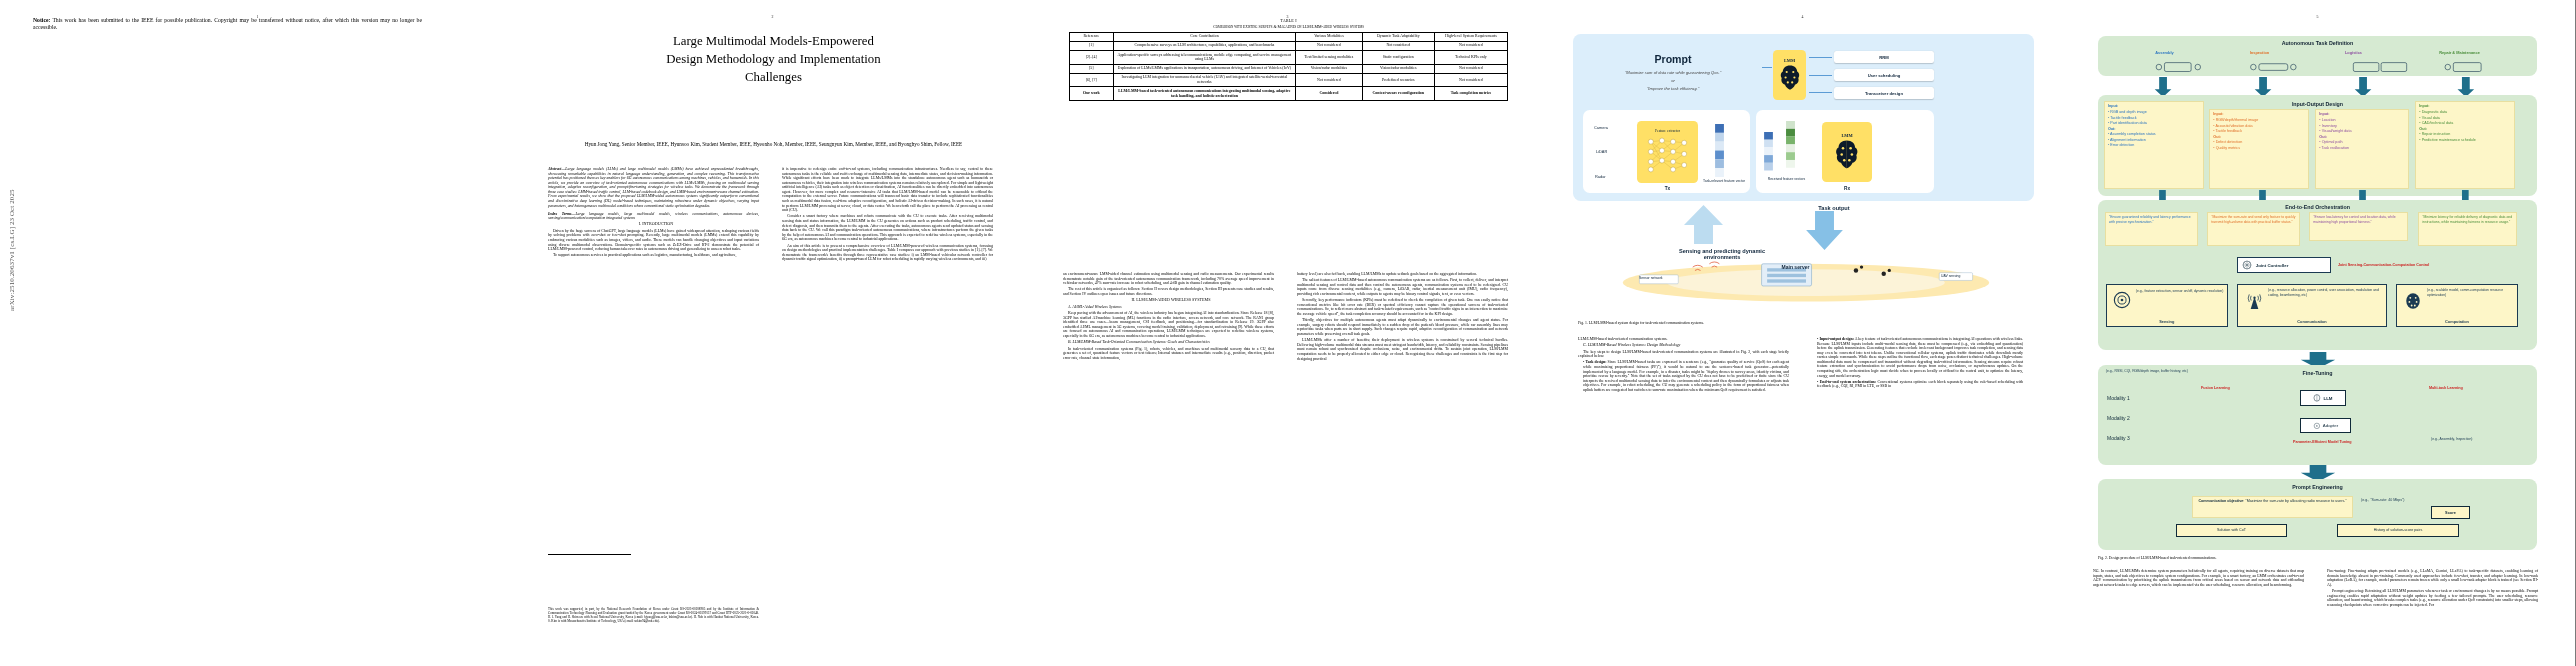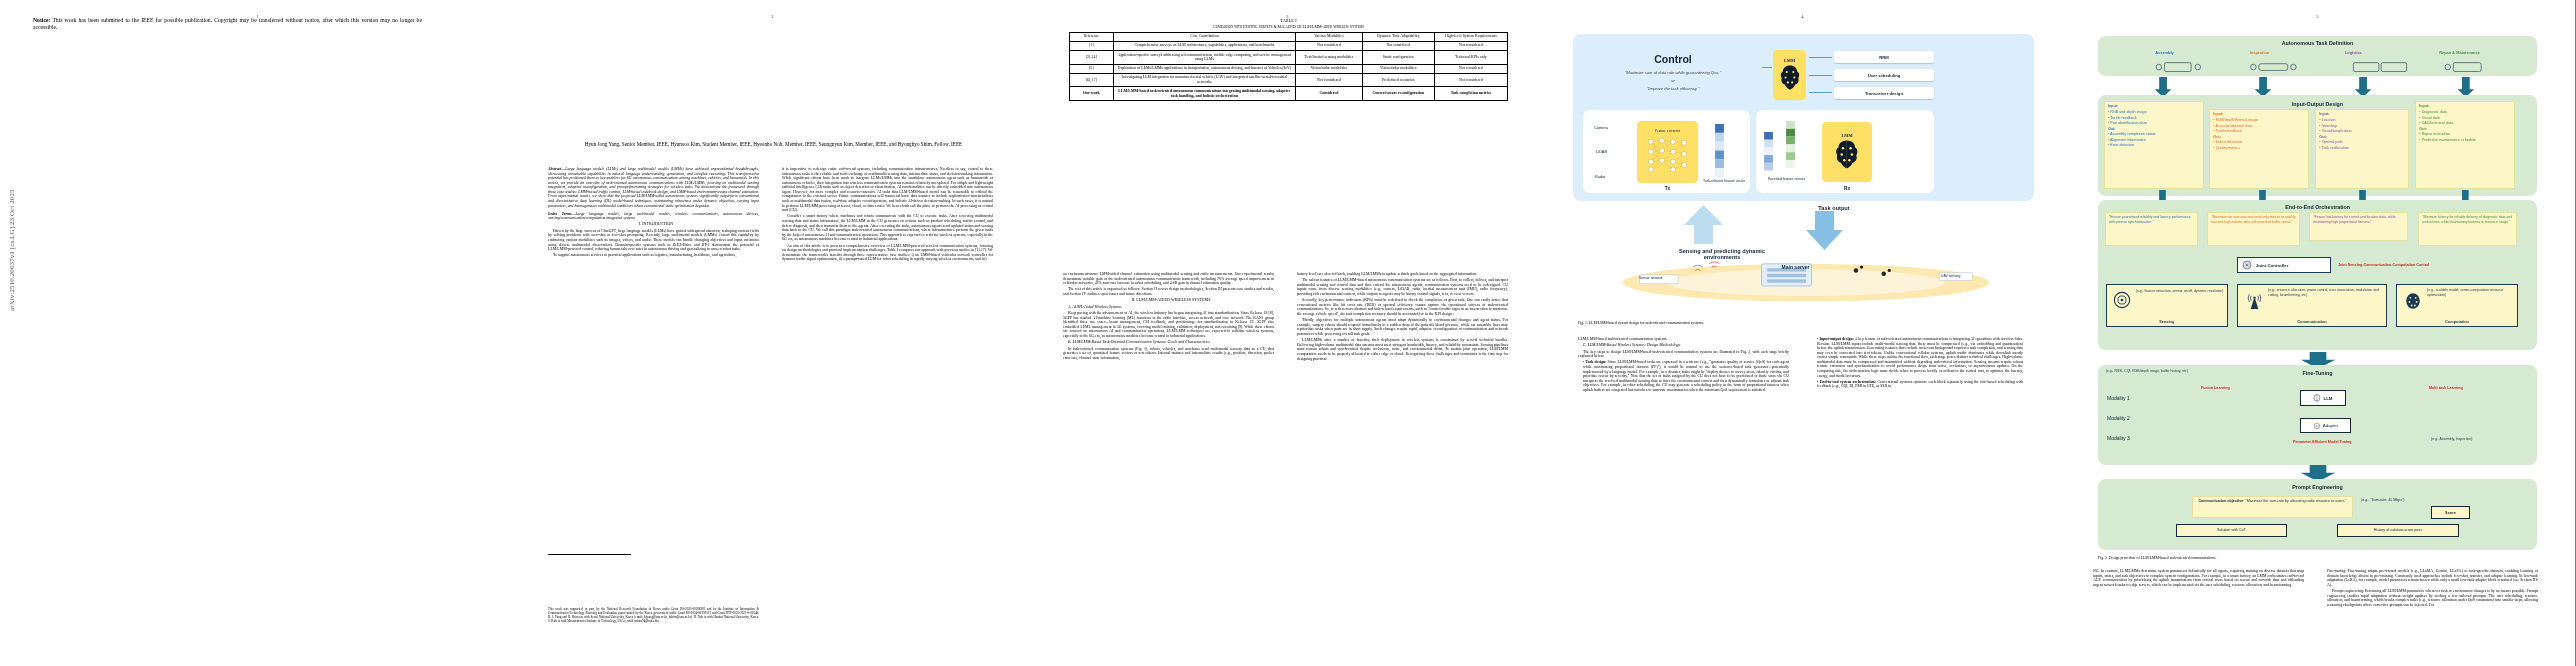--- a/index.html
+++ b/index.html
@@ -162,20 +162,23 @@
 
     <div class="notice">
       <b>Notice:</b><span> This work has been submitted to the IEEE for possible publication. Copyright may be transferred without notice, after which this version may no longer be accessible.</span>
     </div>
   </div>
 
   <div class="page p2">
     <div class="pagenum">2</div>
 
     <div class="title">
+      <div>Large Multimodal Models-Empowered</div>
+      <div>Design Methodology and Implementation</div>
+      <div>Challenges</div>
     </div>
 
     <div class="authors">Hyun Jong Yang, Senior Member, IEEE, Hyunsoo Kim, Student Member, IEEE, Hyeonho Noh, Member, IEEE, Seungnyun Kim, Member, IEEE, and Byonghyo Shim, Fellow, IEEE</div>
 
     <div class="col" style="top:167px; left:33px; width:211px; height:461px;">
       <p class="noind">
         <span class="abs">Abstract</span><span class="abs">—</span><span class="ital">Large language models (LLMs) and large multimodal models (LMMs) have achieved unprecedented breakthroughs, showcasing remarkable capabilities in natural language understanding, generation, and complex reasoning. This transformative potential has positioned them as key enablers for 6G autonomous communications among machines, vehicles, and humanoids. In this article, we provide an overview of task-oriented autonomous communications with LLMs/LMMs, focusing on multimodal sensing integration, adaptive reconfiguration, and prompt/fine-tuning strategies for wireless tasks. We demonstrate the framework through three case studies: LMM-based traffic control, LLM-based codebook design, and LMM-based environment-aware channel estimation. From experimental results, we show that the proposed LLM/LMM-aided autonomous systems significantly outperform conventional and discriminative deep learning (DL) model-based techniques, maintaining robustness under dynamic objectives, varying input parameters, and heterogeneous multimodal conditions where conventional static optimization degrades.</span>
       </p>
       <p class="noind" style="margin-top:3.3px;">
         <span class="abs">Index Terms</span><span class="abs">—</span><span class="ital">Large language models, large multimodal models, wireless communications, autonomous devices, sensing/communication/computation integrated systems</span>
@@ -269,21 +272,21 @@
   </div>
 
   <div class="page p4">
     <div class="pagenum">4</div>
 
     <div class="figbox" style="top:28px; left:28px; width:467px; height:278px;">
       <div class="f1">
 
         <div class="blue-panel" style="left:0; top:5.6px; width:461px; height:167px;"></div>
 
-        <div class="lbl" style="left:22px; top:25px; width:156px; text-align:center; font-size:10.6px; font-weight:bold;">Control</div>
+        <div class="lbl" style="left:22px; top:25px; width:156px; text-align:center; font-size:10.6px; font-weight:bold;">Prompt</div>
         <div class="lbl" style="left:11px; top:42px; width:178px; text-align:center; font-size:4.1px; font-style:italic; color:#444;">"Maximize sum of data rate while guaranteeing Qos."</div>
         <div class="lbl" style="left:11px; top:50px; width:178px; text-align:center; font-size:4.1px; font-style:italic; color:#444;">or</div>
         <div class="lbl" style="left:11px; top:58px; width:178px; text-align:center; font-size:4.1px; font-style:italic; color:#444;">"Improve the task efficiency."</div>
 
         <div class="yellow-box" style="left:200px; top:22px; width:33px; height:50px;">
           <span style="font-size:4.4px;">LMM</span>
           <svg width="22" height="29" viewBox="0 0 40 52">
             <path d="M20 4 C12 4 7 9 7 15 C3 17 2 23 5 27 C3 32 6 38 11 39 C13 45 20 48 20 48 Z" fill="#0d1b2a"></path>
             <path d="M20 4 C28 4 33 9 33 15 C37 17 38 23 35 27 C37 32 34 38 29 39 C27 45 20 48 20 48 Z" fill="#0d1b2a"></path>
             <circle cx="14" cy="16" r="2" fill="#ffe066"></circle>

